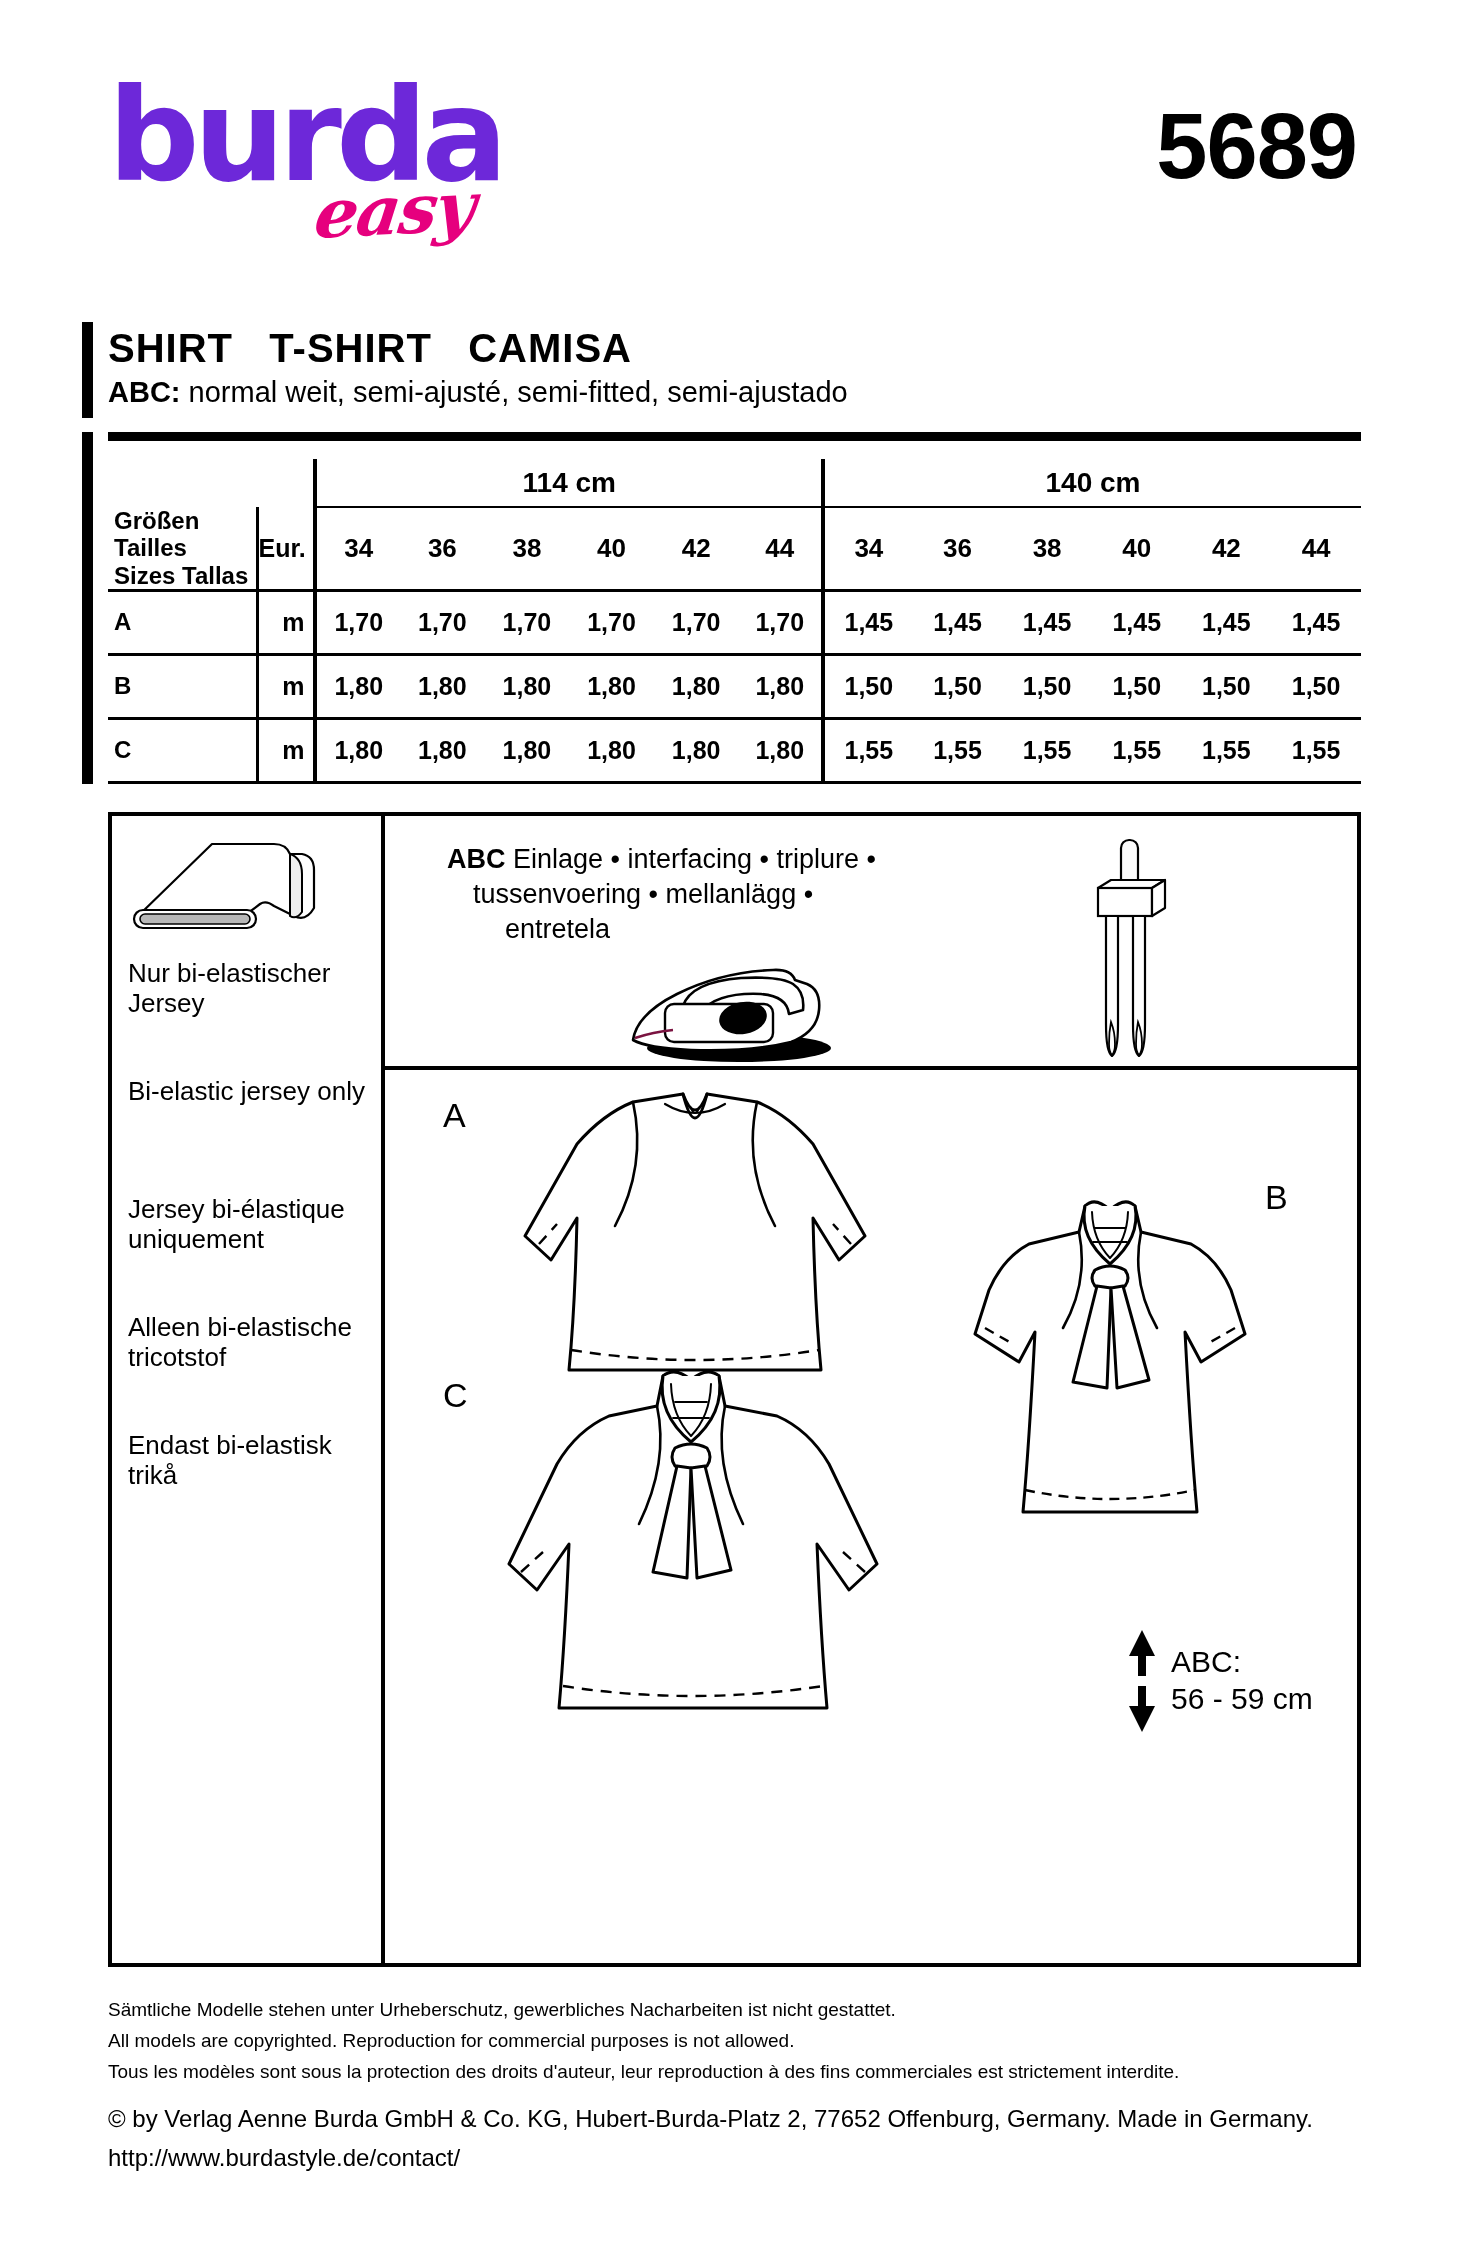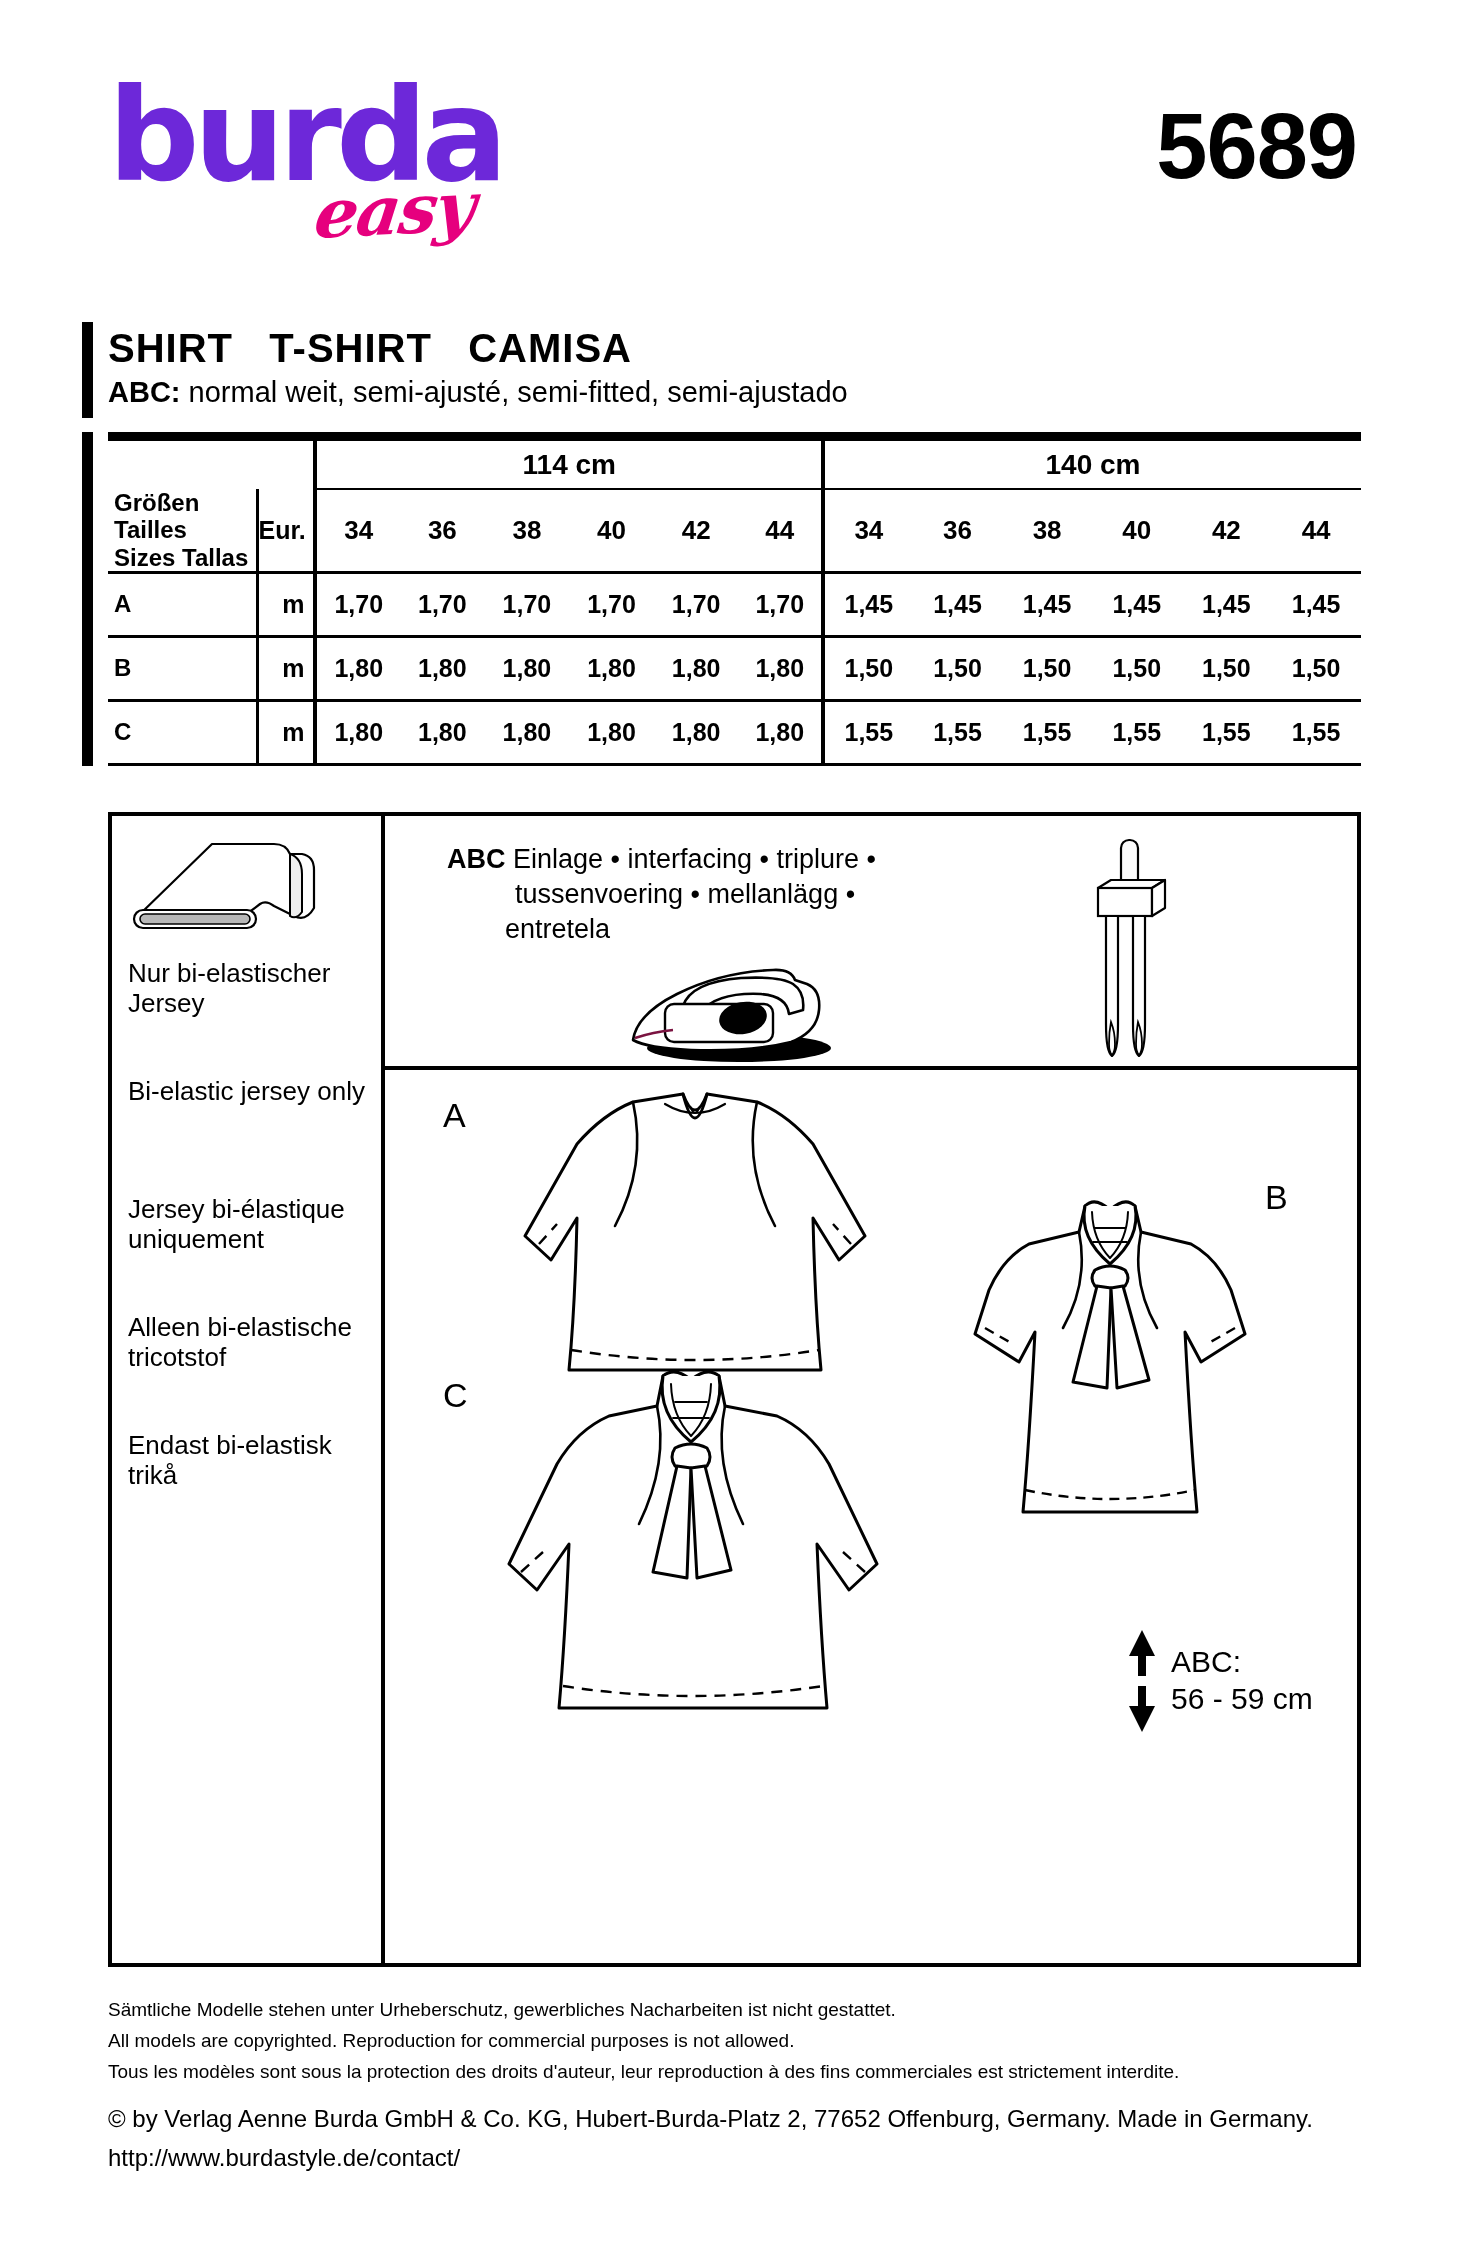--- a/index.html
+++ b/index.html
@@ -106,20 +106,21 @@
     height: 9px;
     background: #000;
     width: 100%;
   }
   table.sizes {
     border-collapse: collapse;
     width: 100%;
     font-size: 25px;
     font-weight: bold;
     table-layout: fixed;
+    margin-top: 18px;
   }
   table.sizes td, table.sizes th {
     border: 0;
     text-align: center;
     padding: 0;
     font-weight: bold;
   }
   .cell-label {
     text-align: left !important;
     padding-left: 6px !important;
@@ -404,21 +405,21 @@
         <div class="fabric-line">Endast bi-elastisk trikå</div>
       </div>
     </div>
 
     <div class="panel-right">
 
       <div class="interfacing-zone">
         <div class="interfacing-text">
           <b>ABC</b>
           <span>Einlage • interfacing • triplure •</span><br>
-          <span style="display:inline-block;margin-left:68px">tussenvoering • mellanlägg •</span><br>
+          <span style="display:inline-block;margin-left:26px">tussenvoering • mellanlägg •</span><br>
           <span style="display:inline-block;margin-left:58px">entretela</span>
         </div>
 
         <div class="iron-icon">
           <svg viewBox="0 0 220 120" width="220" height="120">
             <ellipse cx="118" cy="100" rx="92" ry="14" fill="#000"></ellipse>
             <path d="M12,92 Q16,66 56,46 Q100,24 152,22 Q170,21 174,32 L186,36 Q200,42 198,62 Q196,84 170,94 Q130,104 70,102 Q26,100 12,92 Z" fill="#ffffff" stroke="#000" stroke-width="2.6" stroke-linejoin="round"></path>
             <path d="M62,58 Q70,34 120,30 Q160,28 172,36 Q184,44 182,62 L168,66 Q166,48 140,46 Q96,44 80,64 Z" fill="#ffffff" stroke="#000" stroke-width="2.6" stroke-linejoin="round"></path>
             <rect x="44" y="56" width="108" height="38" rx="9" fill="#ffffff" stroke="#000" stroke-width="2.4"></rect>
             <ellipse cx="122" cy="70" rx="24" ry="16" fill="#000" transform="rotate(-10 122 70)"></ellipse>

